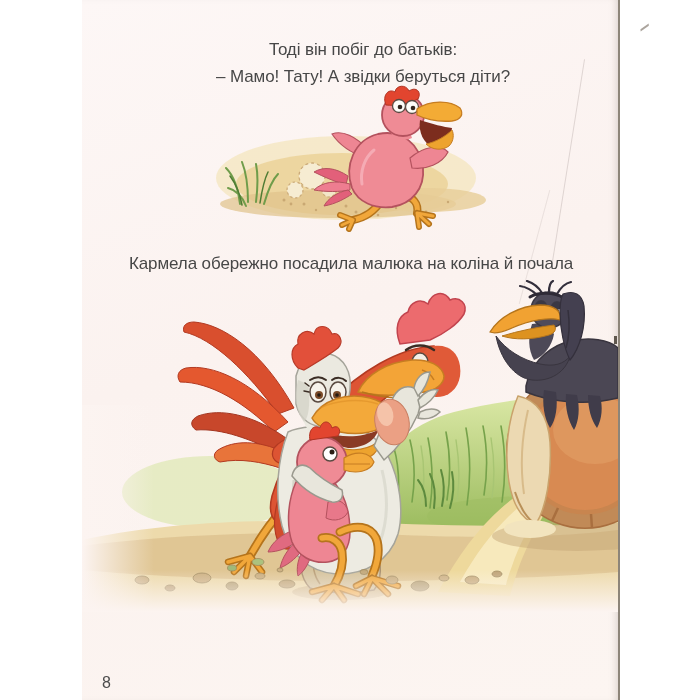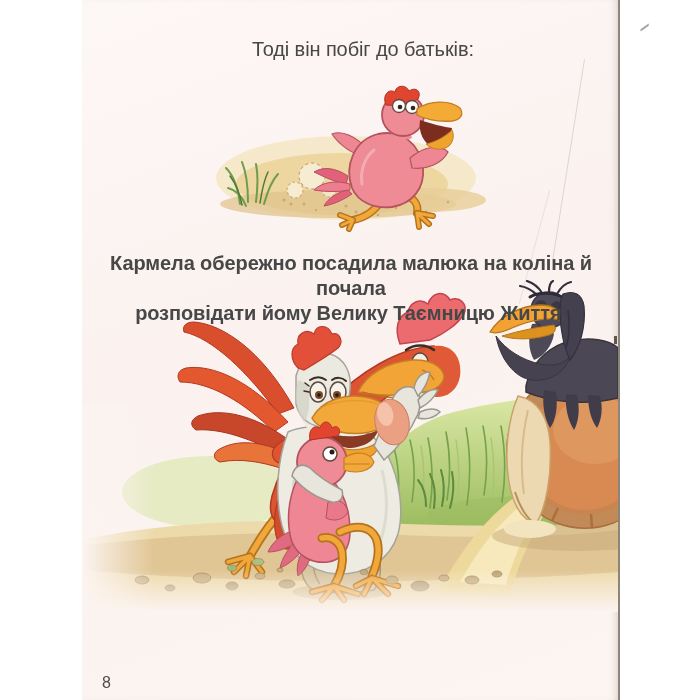--- a/index.html
+++ b/index.html
@@ -7,23 +7,23 @@
     width:700px;height:700px;background:#ffffff;position:relative;overflow:hidden;
     font-family:"Liberation Sans", sans-serif;
   }
   .book-page{
     position:absolute;left:82px;top:0;width:536px;height:700px;
     background:linear-gradient(160deg,#fdf7f6 0%,#fbf2ef 45%,#fcf5f1 100%);
     border-right:2px solid #8d8579;
     box-shadow:inset -6px 0 8px -6px rgba(120,105,95,.35);
   }
   .para{position:absolute;width:100%;text-align:center;color:#474747;
-    font-size:20px;letter-spacing:-0.1px;}
+    font-size:17px;letter-spacing:-0.1px;}
   .para-top{top:36px;line-height:27px;transform:translateX(13px);}
-  .para-mid{top:251px;line-height:25px;transform:translateX(1px);font-weight:bold;}
+  .para-mid{top:251px;line-height:25px;transform:translateX(1px);}
   .para-bottom{top:610px;line-height:25px;transform:translateX(-28px);}
   .page-number{position:absolute;left:20px;top:674px;font-size:16px;color:#4c4c4c;}
   .illo-top{position:absolute;left:114px;top:84px;width:302px;height:150px;}
   .illo-main{position:absolute;left:0px;top:280px;width:536px;height:332px;}
   .illo-top svg,.illo-main svg{display:block;width:100%;height:100%;}
   .scratch{position:absolute;width:1px;background:rgba(175,163,160,.38);}
   .scratch-1{left:486px;top:58px;height:205px;transform:rotate(9deg);}
   .scratch-2{left:452px;top:188px;height:118px;transform:rotate(15deg);opacity:.6;}
   .edge-dash{position:absolute;left:532px;top:336px;width:3px;height:8px;background:#5f574e;}
   .scanner-mark{position:absolute;left:640px;top:27px;width:10px;height:7px;
@@ -300,25 +300,25 @@
       <ellipse cx="282" cy="292" rx="4" ry="2.5" fill="#c2a87a"></ellipse>
     </g>
 
     <rect x="0" y="125" width="72" height="207" fill="url(#lFade)"></rect>
     <rect x="0" y="290" width="536" height="42" fill="url(#gFade)"></rect>
   </svg>
   </div>
 
   <div class="para para-top">
     <div>Тоді він побіг до батьків:</div>
+    <div>– Мамо! Тату! А звідки беруться діти?</div>
   </div>
 
   <div class="para para-mid">
     <div>Кармела обережно посадила малюка на коліна й почала</div>
-    <div>розповідати йому Велику Таємницю Життя.</div>
   </div>
 
 
   <div class="page-number">8</div>
 
   <div class="scratch scratch-1"></div>
   <div class="scratch scratch-2"></div>
   <div class="edge-dash"></div>
 </div>
 

